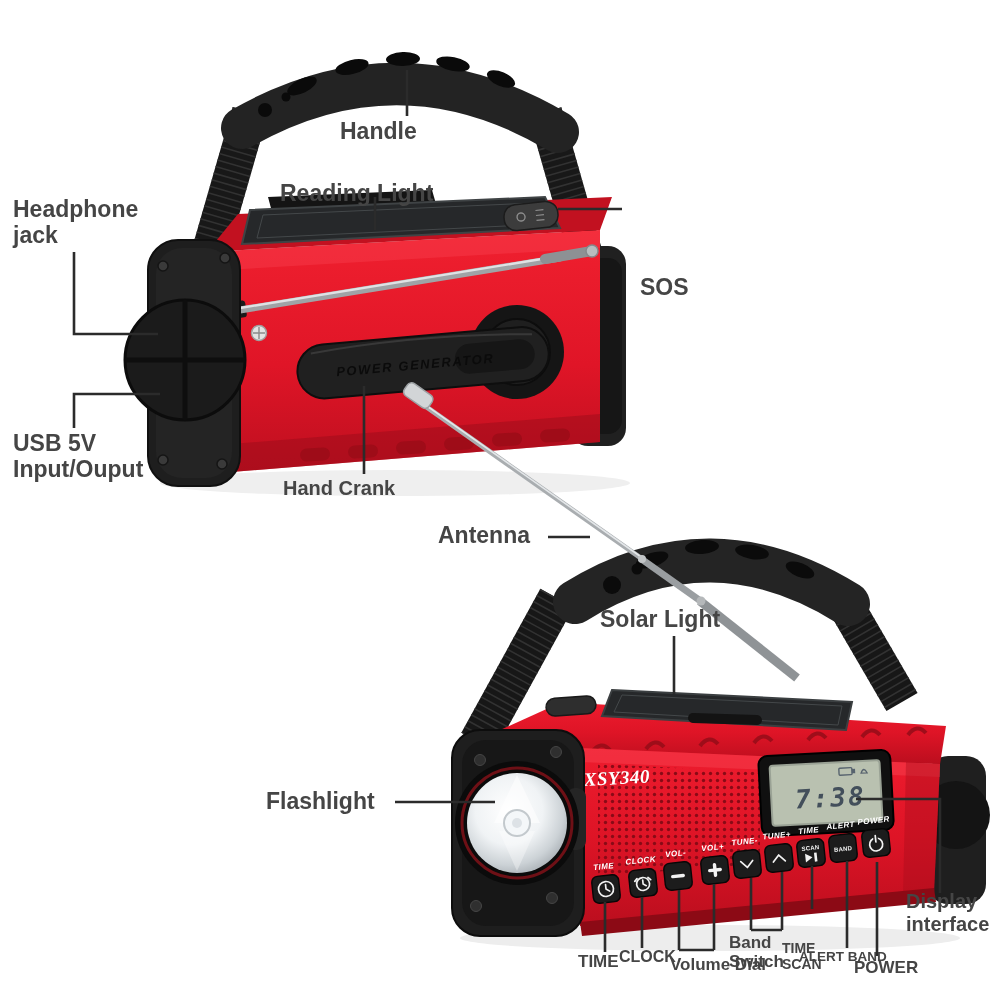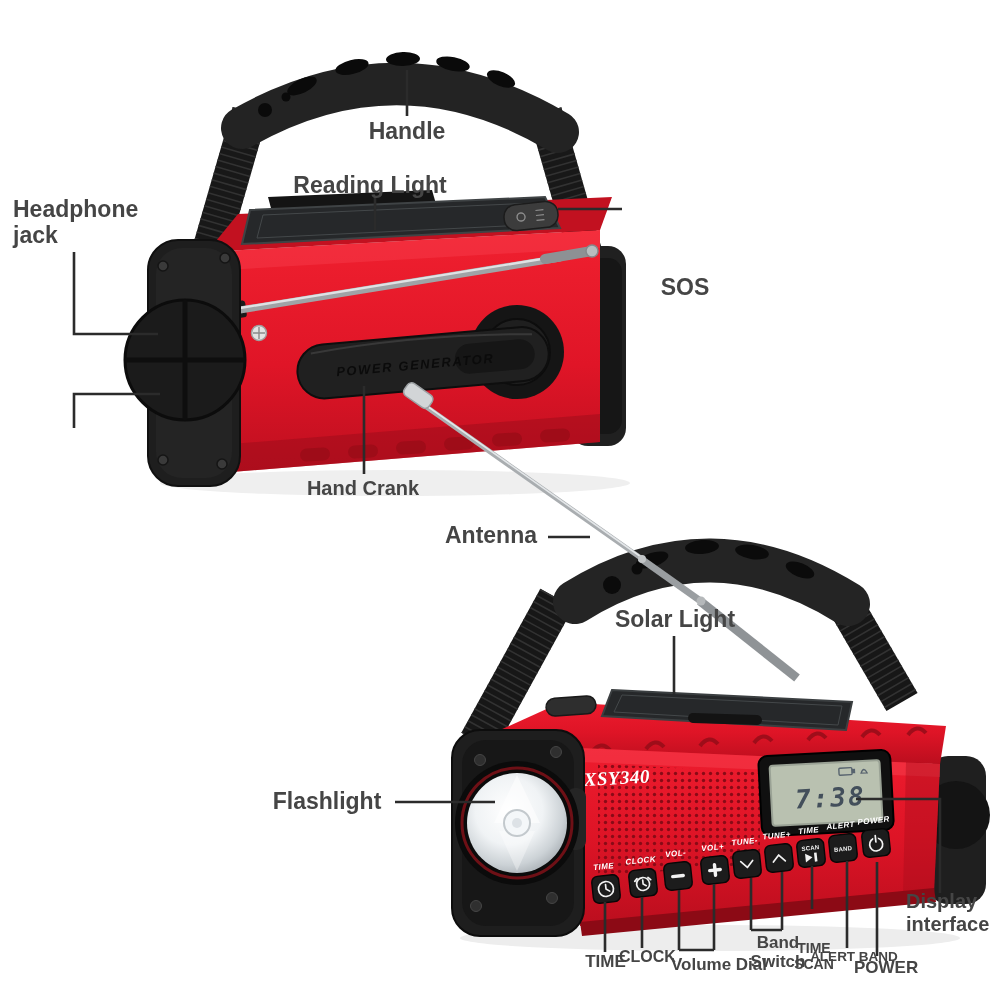--- a/index.html
+++ b/index.html
@@ -1,20 +1,20 @@
 <!DOCTYPE html>
 <html><head>
 <meta charset="utf-8">
 <style>
   html,body{margin:0;padding:0;background:#fff;}
   .stage{position:relative;width:1000px;height:1000px;background:#ffffff;overflow:hidden;
          font-family:"Liberation Sans",sans-serif;}
   .art{position:absolute;left:0;top:0;width:1000px;height:1000px;}
   .lbl{position:absolute;color:#454545;font-weight:bold;line-height:1.14;}
-  .c{text-align:center;}
+  .c{text-align:left;}
   
   .pbl{font:italic bold 8px "Liberation Sans",sans-serif;fill:#ffffff;letter-spacing:.4px;}
   .pbtn{fill:#1c1c1c;stroke:#070707;stroke-width:1.4;}
   .ico-s{stroke:#f2f2f2;stroke-width:1.7;fill:none;stroke-linecap:round;stroke-linejoin:round;}
   .ico-f{fill:#f2f2f2;}
   .btxt{font:bold 6px "Liberation Sans",sans-serif;fill:#f2f2f2;letter-spacing:.2px;}
   .model-txt{font:italic bold 19px "Liberation Serif",serif;fill:#ffffff;letter-spacing:.5px;}
   .lcd-txt{font:italic bold 26px "DejaVu Sans Mono",monospace;fill:#434f5b;letter-spacing:2px;}
   .crank-txt{font:italic bold 13px "Liberation Sans",sans-serif;fill:#0b0b0b;letter-spacing:1.6px;}
   .callout{stroke:#2b2b2b;stroke-width:2.6;fill:none;}
@@ -326,23 +326,24 @@
     <path class="callout" d="M 642 897 V 948"></path>
     <path class="callout" d="M 679 890 V 950 M 714 884 V 950 M 679 950 H 714"></path>
     <path class="callout" d="M 751 878 V 930 M 782 872 V 930 M 751 930 H 782"></path>
     <path class="callout" d="M 812 866 V 909"></path>
     <path class="callout" d="M 847 861 V 948"></path>
     <path class="callout" d="M 877 862 V 956"></path>
   </g>
 </svg>
 
 <div class="lbl c" style="left:340px;top:118px;width:134px;font-size:23px;">Handle</div>
-<div class="lbl c" style="left:280px;top:172px;width:180px;font-size:23px;">Reading Light</div>
+<div class="lbl c" style="left:280px;top:180px;width:180px;font-size:23px;">Reading Light</div>
 <div class="lbl" style="left:13px;top:196px;width:132px;font-size:23px;">Headphone jack</div>
 <div class="lbl c" style="left:640px;top:226px;width:90px;font-size:23px;margin-top:48px;">SOS</div>
+<div class="lbl" style="left:13px;top:430px;width:172px;font-size:23px;">USB 5V Input/Ouput</div>
 <div class="lbl c" style="left:283px;top:477px;width:160px;font-size:20px;">Hand Crank</div>
 <div class="lbl c" style="left:438px;top:522px;width:106px;font-size:23px;">Antenna</div>
 <div class="lbl c" style="left:600px;top:606px;width:150px;font-size:23px;">Solar Light</div>
 <div class="lbl c" style="left:266px;top:788px;width:122px;font-size:23px;">Flashlight</div>
 <div class="lbl" style="left:906px;top:890px;width:96px;font-size:20px;">Display interface</div>
 <div class="lbl c" style="left:578px;top:952px;width:55px;font-size:17px;">TIME</div>
 <div class="lbl c" style="left:619px;top:948px;width:55px;font-size:16px;">CLOCK</div>
 <div class="lbl c" style="left:670px;top:955px;width:98px;font-size:17px;">Volume Dial</div>
 <div class="lbl c" style="left:729px;top:933px;width:98px;font-size:17px;">Band Switch</div>
 <div class="lbl c" style="left:782px;top:941px;width:64px;font-size:14px;">TIME SCAN</div>

